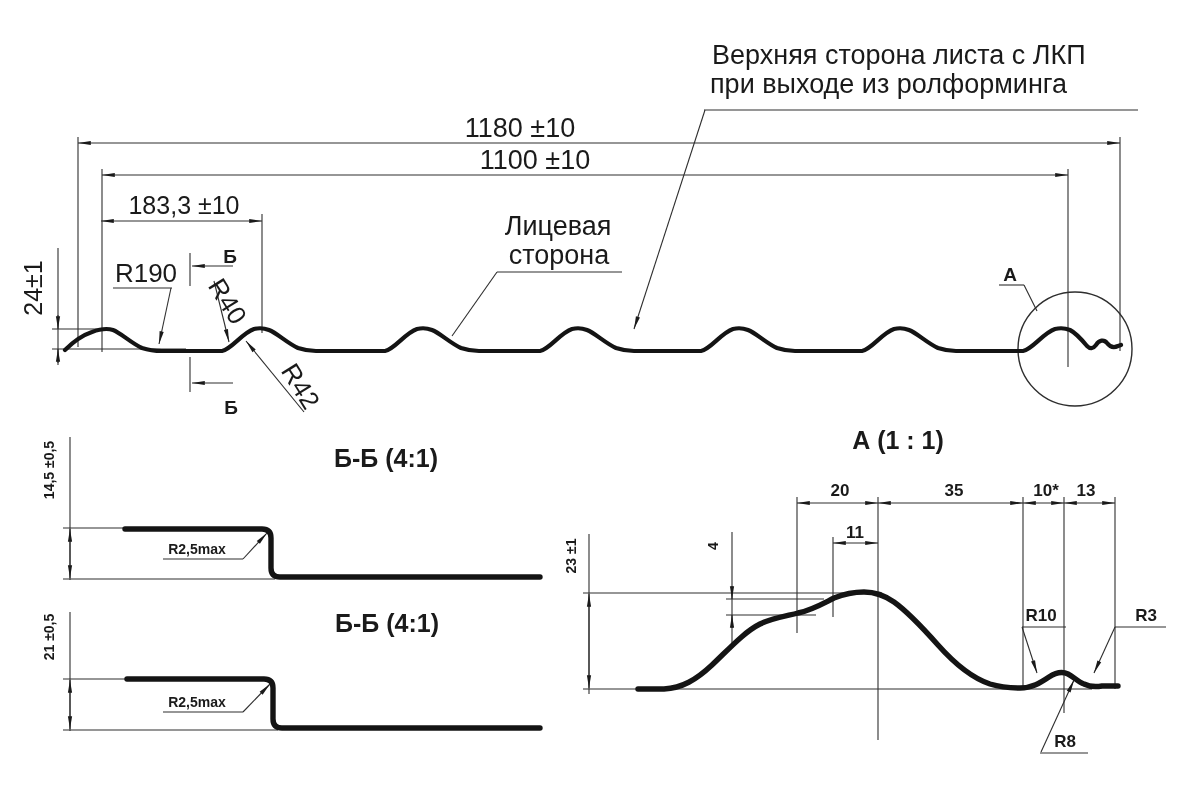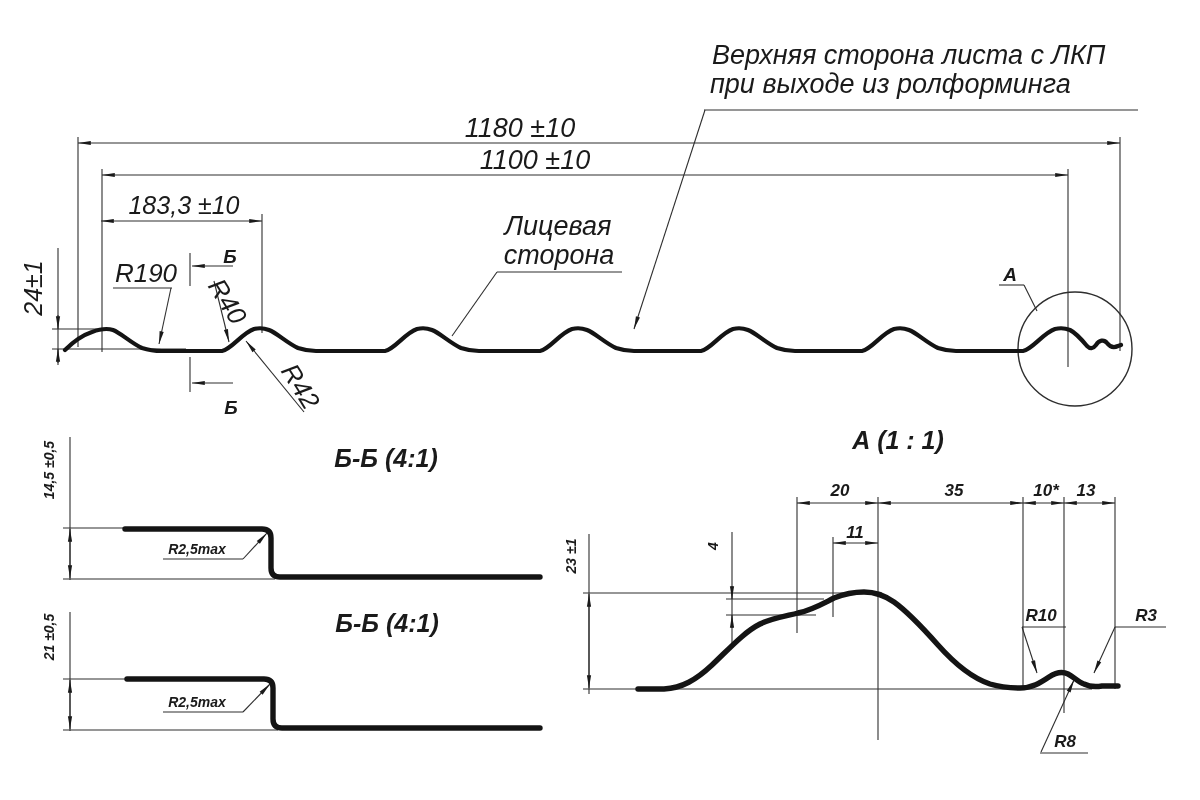--- a/index.html
+++ b/index.html
@@ -1,16 +1,16 @@
 <!DOCTYPE html>
 <html><head>
 <meta charset="utf-8">
 <style>
   html,body{margin:0;padding:0;background:#ffffff;}
-  #stage{position:relative;width:1200px;height:800px;background:#ffffff;overflow:hidden;font-style:italic;}
+  #stage{position:relative;width:1200px;height:800px;background:#ffffff;overflow:hidden;}
   svg{position:absolute;left:0;top:0;}
   text{fill:#1a1a1a;font-family:"Liberation Sans",sans-serif;}
   .thin{stroke:#2e2e2e;stroke-width:1.1;fill:none;}
   .thick{stroke:#141414;stroke-width:4.2;fill:none;stroke-linecap:round;stroke-linejoin:round;}
   .thick2{stroke:#141414;stroke-width:5.4;fill:none;stroke-linecap:round;stroke-linejoin:round;}
   .circ{stroke:#2e2e2e;stroke-width:1.4;fill:none;}
   .lbl-big{font-size:27px;}
   .lbl-med{font-size:25px;}
   .lbl-r{font-size:26px;}
   .lbl-b{font-size:19px;font-weight:600;}

